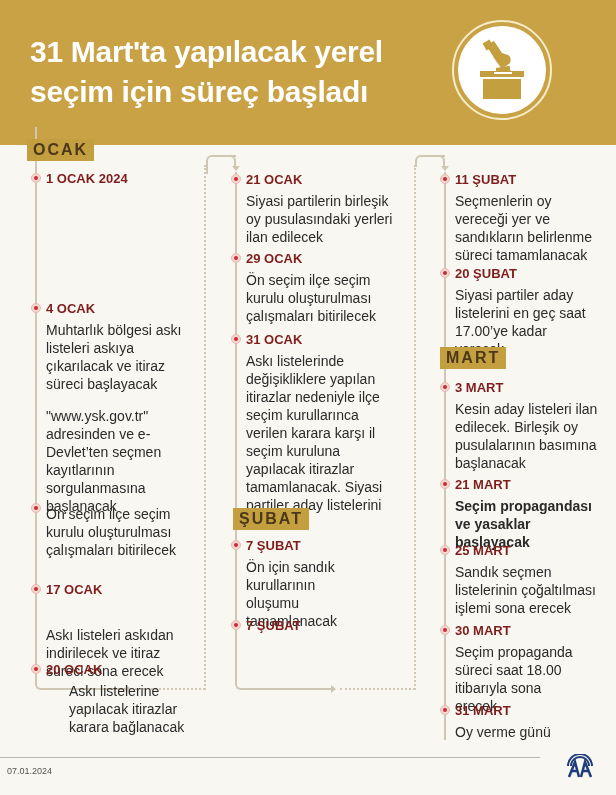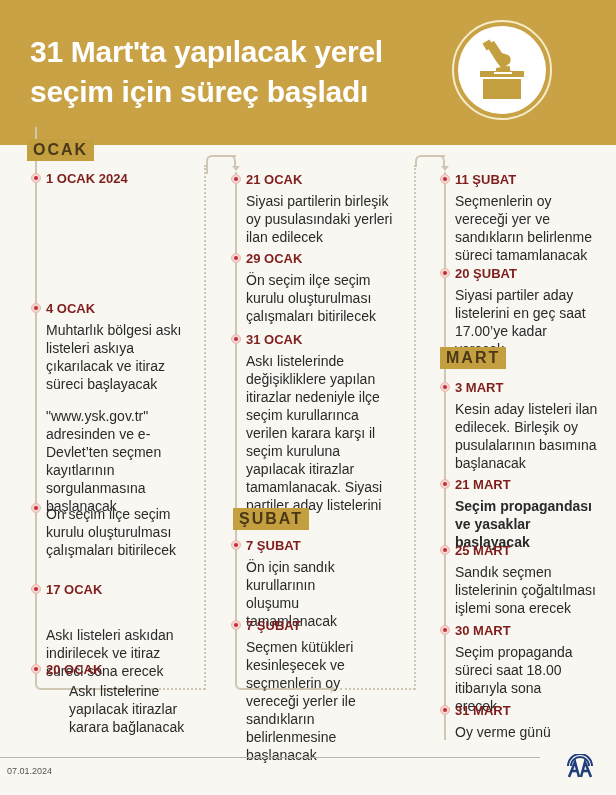--- a/index.html
+++ b/index.html
@@ -134,21 +134,20 @@
 
   <div class="dot" style="left:231px; top:540px;"></div>
   <div class="event" style="left:246px; top:538px;">
     <div class="date">7 ŞUBAT</div>
     <div class="desc" style="width:125px;">Ön için sandık kurullarının oluşumu tamamlanacak</div>
   </div>
 
   <div class="dot" style="left:231px; top:620px;"></div>
   <div class="event" style="left:246px; top:618px;">
     <div class="date">7 ŞUBAT</div>
-    <div class="desc" style="width:150px;">Seçmen kütükleri kesinleşecek ve seçmenlerin oy vereceği yerler ile sandıkların belirlenmesine başlanacak</div>
   </div>
 </div>
 
 <div>
   <div class="corner-tl" style="left:415px; top:155px; width:30px; height:12px;"></div>
   <div class="corner-tr" style="left:430px; top:155px; width:15px; height:12px; border-left:none;"></div>
   <div class="arrow-down" style="left:441px; top:166px;"></div>
   <div class="vline" style="left:444px; top:172px; height:568px;"></div>
 
   <div class="dot" style="left:440px; top:174px;"></div>

